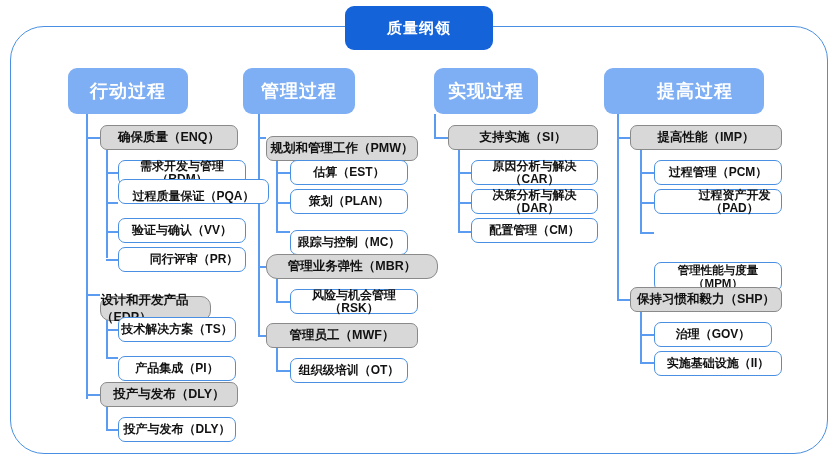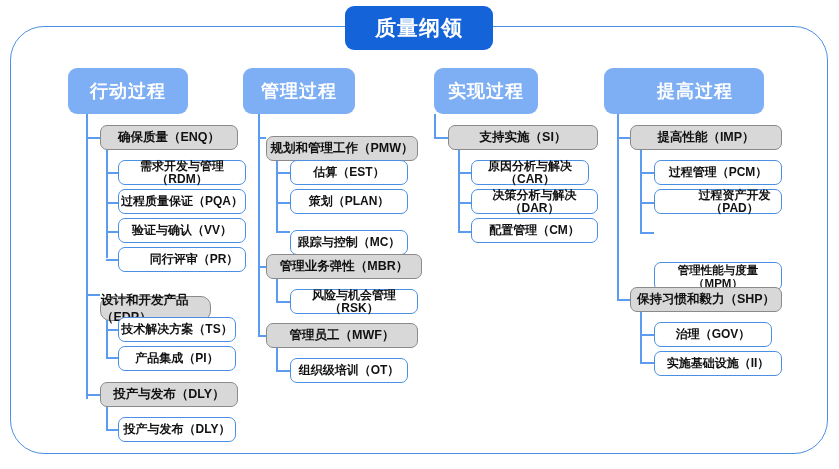--- a/index.html
+++ b/index.html
@@ -7,21 +7,21 @@
        font-family:"Liberation Sans","DejaVu Sans",sans-serif;}
 
   
   .frame{position:absolute;left:10px;top:26px;width:818px;height:428px;
          border:1.6px solid #4a90e2;border-radius:34px;box-sizing:border-box;}
 
   
   .root-title{position:absolute;left:345px;top:6px;width:148px;height:44px;
       background:#1463d9;border-radius:9px;color:#ffffff;
       display:flex;align-items:center;justify-content:center;
-      font-size:21px;font-weight:bold;letter-spacing:1px;z-index:5;}
+      font-size:15px;font-weight:bold;letter-spacing:1px;z-index:5;}
 
   
   .cat{position:absolute;height:46px;background:#7eaff4;border-radius:9px;
        color:#ffffff;display:flex;align-items:center;justify-content:center;
        font-size:18px;font-weight:bold;letter-spacing:1px;z-index:4;}
 
   
   .grp{position:absolute;height:25px;background:#d8d8d8;
        border:1.3px solid #8a8a8a;border-radius:7px;
        display:flex;align-items:center;justify-content:center;
@@ -74,41 +74,41 @@
 </div>
 <div class="ln lv" style="left:106px;top:150px;height:108px;"></div>
 <div class="ln lh" style="left:106px;top:172px;width:12px;"></div>
 <div class="ln lh" style="left:106px;top:202px;width:12px;"></div>
 <div class="ln lh" style="left:106px;top:231px;width:12px;"></div>
 <div class="ln lh" style="left:106px;top:259px;width:12px;"></div>
 
 <div class="leaf" style="left:118px;top:160px;width:128px;">
   <span>需求开发与管理（RDM）</span>
 </div>
-<div class="leaf" style="left:118px;top:189px;width:128px;">
+<div class="leaf" style="left:118px;top:179px;width:151px;align-items:flex-end;">
   <span>过程质量保证（PQA）</span>
 </div>
 <div class="leaf" style="left:118px;top:218px;width:128px;">
   <span>验证与确认（VV）</span>
 </div>
 <div class="leaf" style="left:118px;top:247px;width:128px;padding-left:24px;">
   <span>同行评审（PR）</span>
 </div>
 
 <div class="grp" style="left:100px;top:296px;width:111px;border-radius:10px;">
   <span>设计和开发产品（EDP）</span>
 </div>
 <div class="ln lv" style="left:106px;top:307px;height:50px;"></div>
 <div class="ln lh" style="left:106px;top:329px;width:12px;"></div>
 <div class="ln lh" style="left:106px;top:357px;width:12px;"></div>
 
 <div class="leaf" style="left:118px;top:317px;width:118px;">
   <span>技术解决方案（TS）</span>
 </div>
-<div class="leaf" style="left:118px;top:346px;width:118px;justify-content:center;">
+<div class="leaf" style="left:118px;top:356px;width:118px;justify-content:center;">
   <span>产品集成（PI）</span>
 </div>
 
 <div class="grp" style="left:100px;top:382px;width:138px;">
   <span>投产与发布（DLY）</span>
 </div>
 <div class="ln lv" style="left:106px;top:407px;height:22px;"></div>
 <div class="ln lh" style="left:106px;top:429px;width:12px;"></div>
 <div class="leaf" style="left:118px;top:417px;width:118px;">
   <span>投产与发布（DLY）</span>
@@ -130,21 +130,21 @@
 <div class="leaf" style="left:290px;top:160px;width:118px;">
   <span>估算（EST）</span>
 </div>
 <div class="leaf" style="left:290px;top:189px;width:118px;">
   <span>策划（PLAN）</span>
 </div>
 <div class="leaf" style="left:290px;top:218px;width:118px;margin-top:12px;">
   <span>跟踪与控制（MC）</span>
 </div>
 
-<div class="grp" style="left:266px;top:254px;width:156px;">
+<div class="grp" style="left:266px;top:254px;width:172px;border-radius:11px;">
   <span>管理业务弹性（MBR）</span>
 </div>
 <div class="ln lv" style="left:276px;top:279px;height:22px;"></div>
 <div class="ln lh" style="left:276px;top:301px;width:14px;"></div>
 <div class="leaf" style="left:290px;top:289px;width:128px;">
   <span>风险与机会管理（RSK）</span>
 </div>
 
 <div class="grp" style="left:266px;top:323px;width:152px;">
   <span>管理员工（MWF）</span>
@@ -159,21 +159,21 @@
 <div class="ln lh" style="left:434px;top:137px;width:14px;"></div>
 
 <div class="grp" style="left:448px;top:125px;width:150px;">
   <span>支持实施（SI）</span>
 </div>
 <div class="ln lv" style="left:458px;top:150px;height:81px;"></div>
 <div class="ln lh" style="left:458px;top:172px;width:13px;"></div>
 <div class="ln lh" style="left:458px;top:202px;width:13px;"></div>
 <div class="ln lh" style="left:458px;top:231px;width:13px;"></div>
 
-<div class="leaf" style="left:471px;top:160px;width:118px;">
+<div class="leaf" style="left:471px;top:160px;width:127px;">
   <span>原因分析与解决（CAR）</span>
 </div>
 <div class="leaf" style="left:471px;top:189px;width:127px;">
   <span>决策分析与解决（DAR）</span>
 </div>
 <div class="leaf" style="left:471px;top:218px;width:127px;">
   <span>配置管理（CM）</span>
 </div>
 
 <div class="ln lv" style="left:617px;top:114px;height:186px;"></div>

